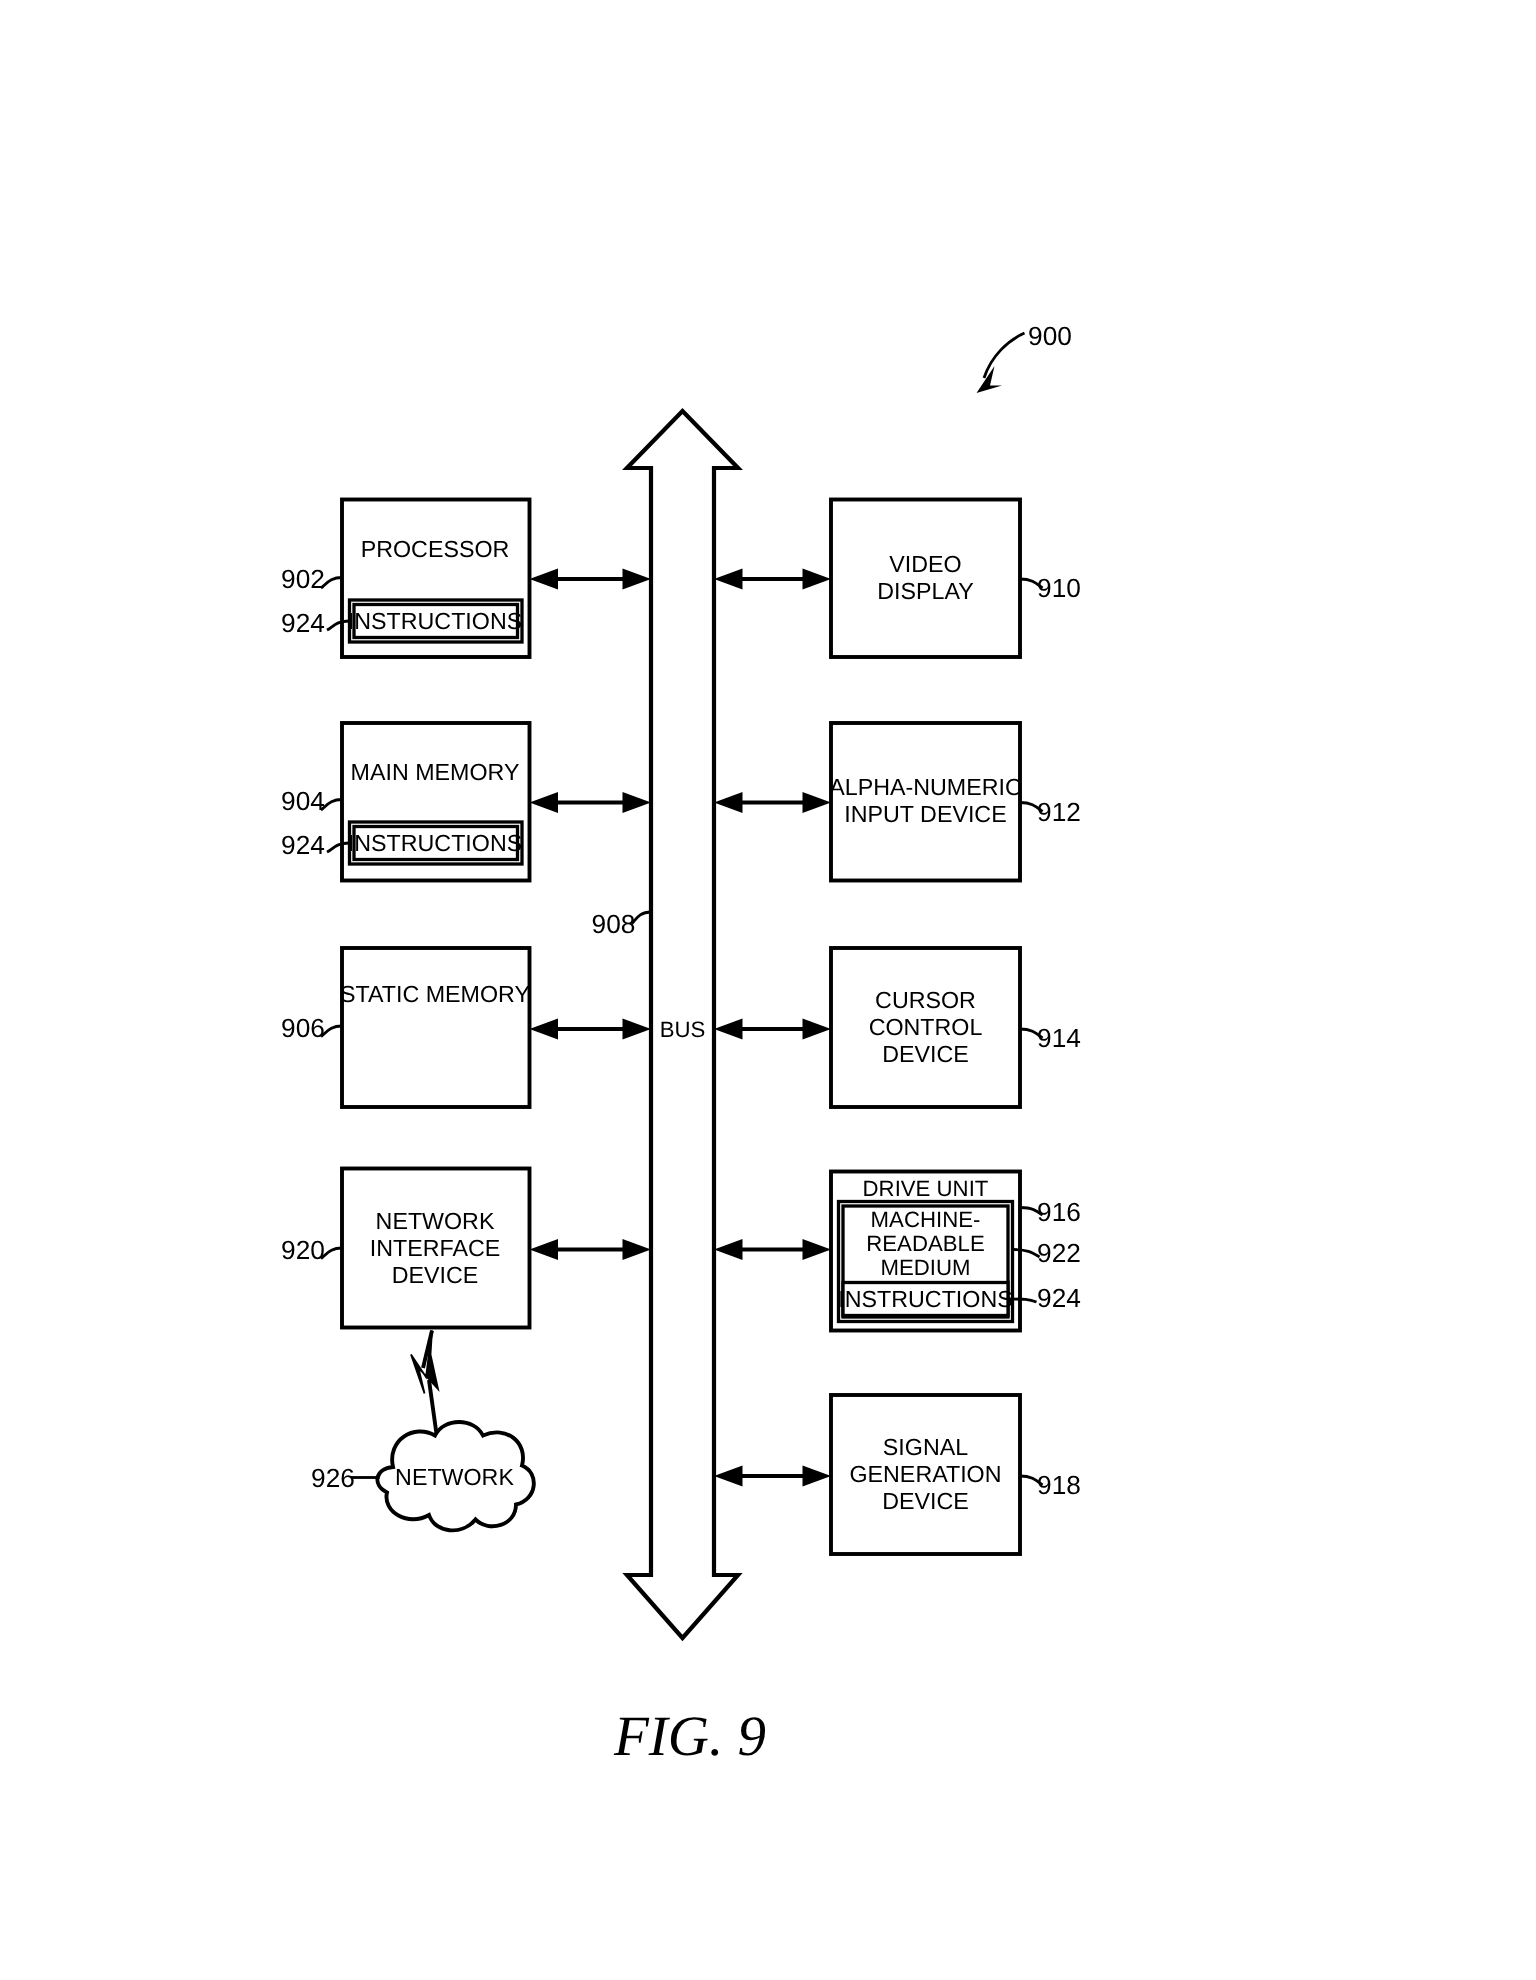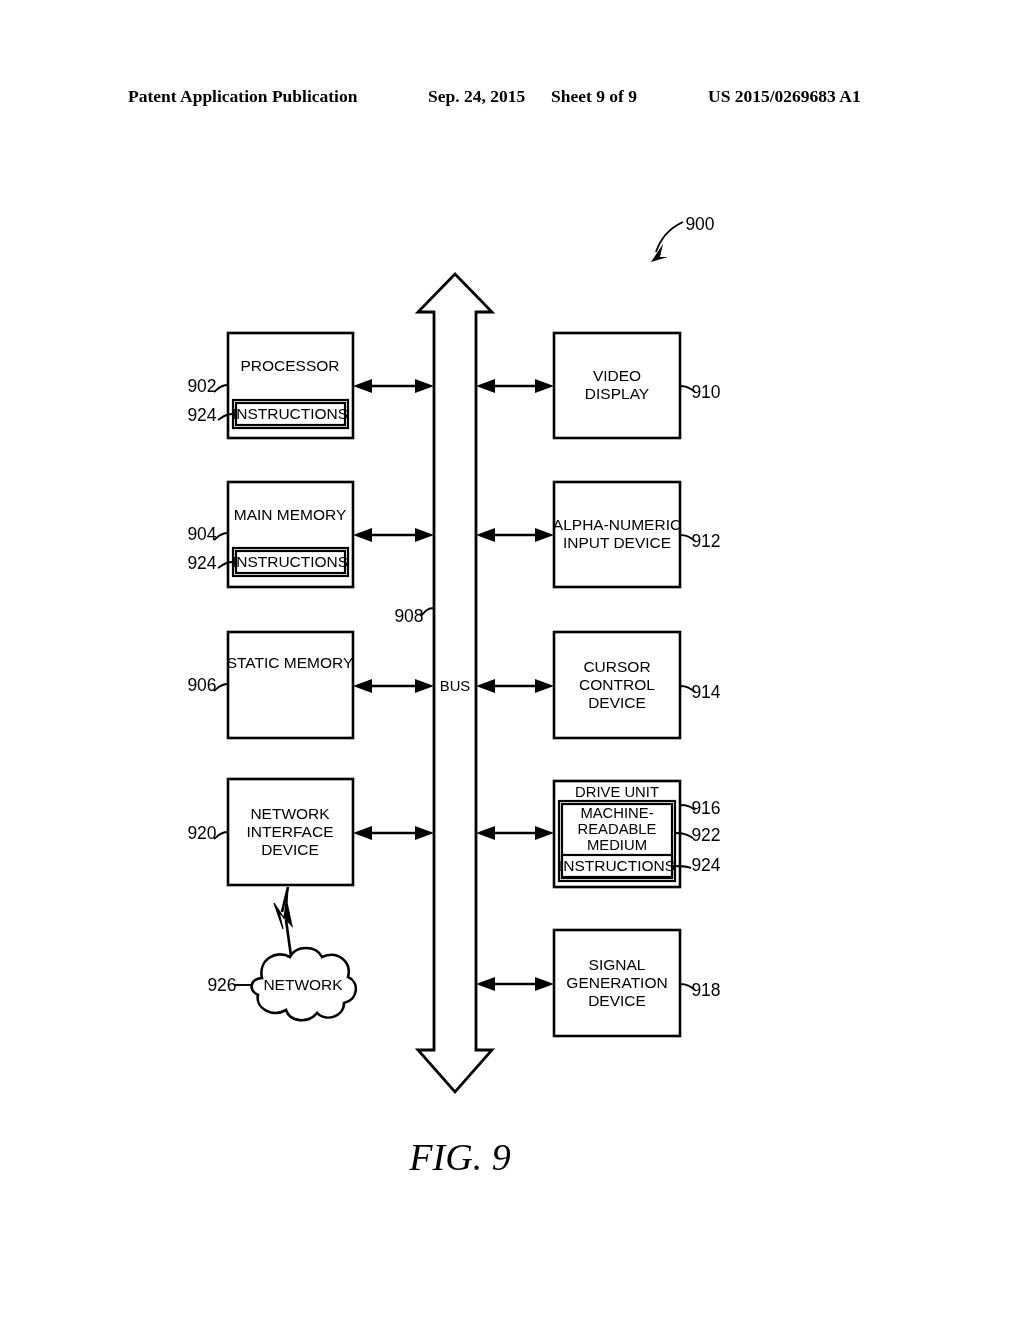--- a/index.html
+++ b/index.html
@@ -65,26 +65,20 @@
     font-size: 38px;
     text-anchor: middle;
     fill: #000;
   }
 </style>
 </head>
 <body>
 
 <div id="sheet">
 
-  <div class="hdr">
-    <span class="hdr-pub">Patent Application Publication</span>
-    <span class="hdr-date">Sep. 24, 2015</span>
-    <span class="hdr-sheet">Sheet 9 of 9</span>
-    <span class="hdr-num">US 2015/0269683 A1</span>
-  </div>
 
   <svg id="fig" viewBox="0 0 1024 1320">
 
     <g>
       <path class="lead" d="M 683,222 C 672,227 661,237 656,252"></path>
       <path d="M 651,262 L 663,244 L 660,257 L 668,257 Z" fill="#000"></path>
       <text class="ref" x="700" y="230" text-anchor="start">900</text>
     </g>
 
     <g>

